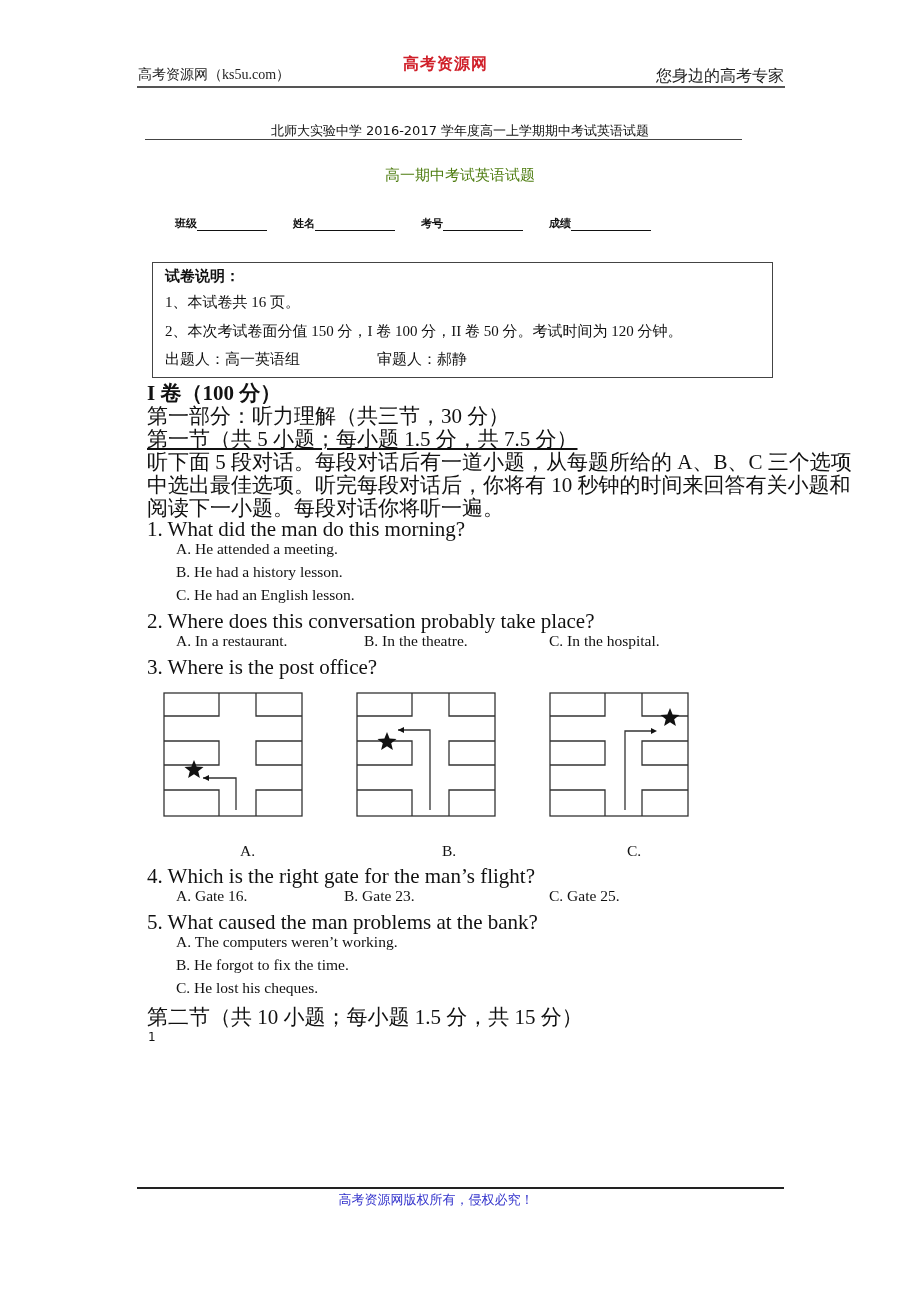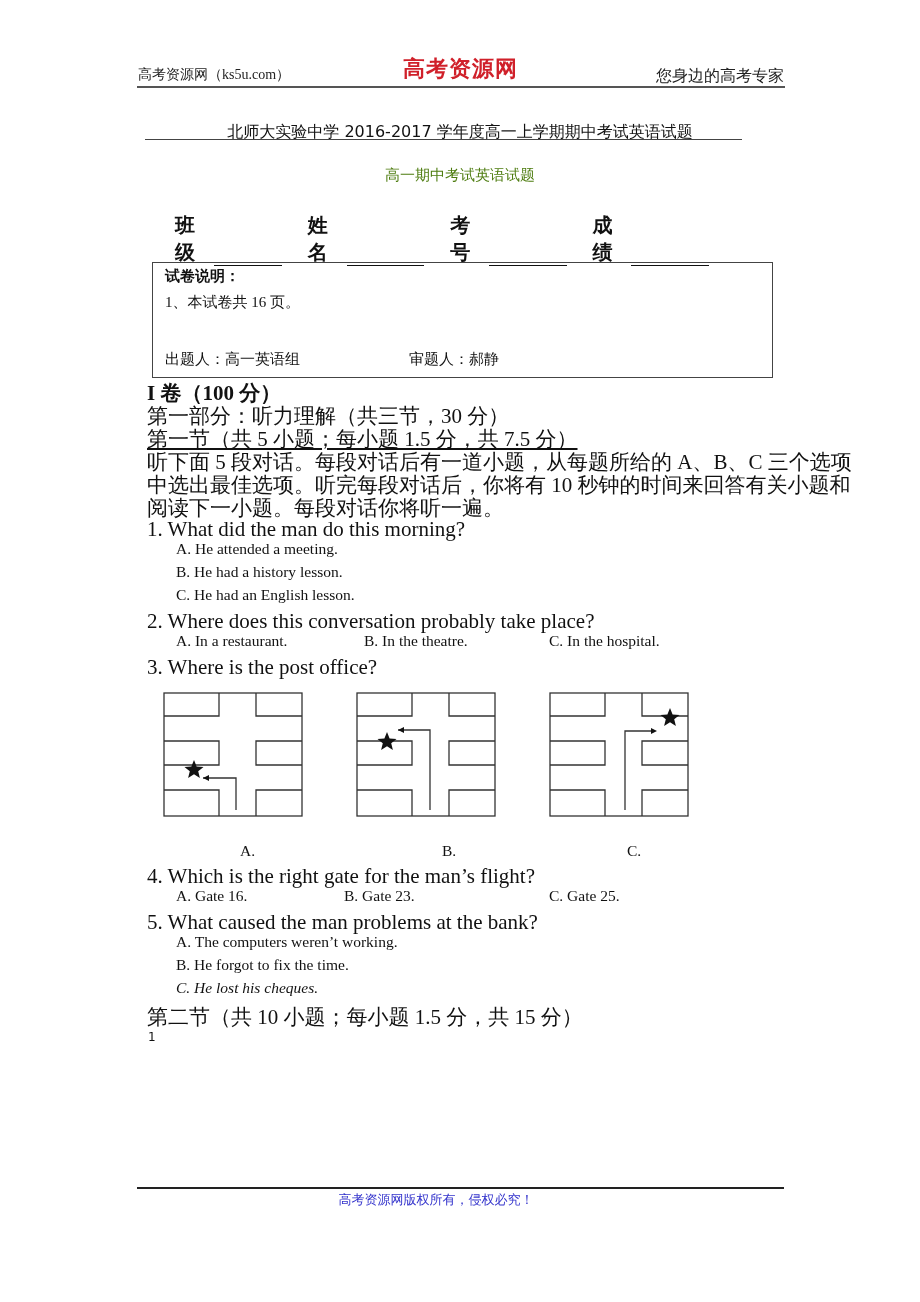--- a/index.html
+++ b/index.html
@@ -2,27 +2,27 @@
 <html><head>
   <meta charset="utf-8">
   <style>
     html, body { margin: 0; padding: 0; }
     body {
       width: 920px; height: 1302px; background: #ffffff; position: relative;
       font-family: "Liberation Serif", "DejaVu Serif", serif; color: #111; overflow: hidden;
     }
     .abs { position: absolute; }
     .hdr-left { left: 138px; top: 66px; font-size: 14px; color: #222; }
-    .hdr-logo { left: 403px; top: 54px; font-size: 22px; color: #d0202a; font-weight: bold; letter-spacing: 1px; font-family: "DejaVu Serif", serif; }
+    .hdr-logo { left: 403px; top: 54px; font-size: 16px; color: #d0202a; font-weight: bold; letter-spacing: 1px; font-family: "DejaVu Serif", serif; }
     .hdr-right { right: 136px; top: 66px; font-size: 16px; color: #222; }
     .hdr-rule { left: 137px; top: 86px; width: 648px; height: 2px; background: #555; }
-    .school-title { left: 0; width: 920px; top: 122px; text-align: center; font-size: 16px; font-family: "DejaVu Sans", sans-serif; color: #111; }
+    .school-title { left: 0; width: 920px; top: 122px; text-align: center; font-size: 13px; font-family: "DejaVu Sans", sans-serif; color: #111; }
     .school-rule { left: 145px; top: 139px; width: 597px; height: 1px; background: #444; }
     .exam-title { left: 0; width: 920px; top: 166px; text-align: center; font-size: 15px; color: #4d7c0f; }
-    .info-row { top: 212px; left: 175px; width: 560px; font-size: 20px; font-weight: bold; display: flex; }
+    .info-row { top: 212px; left: 175px; width: 560px; font-size: 11px; font-weight: bold; display: flex; }
     .info-field { display: flex; align-items: flex-end; margin-right: 26px; }
     .info-field .blank { display: inline-block; border-bottom: 1.5px solid #111; height: 18px; }
     .note-box { left: 152px; top: 262px; width: 619px; height: 114px; border: 1.5px solid #444; }
     .note-line { position: absolute; left: 12px; font-size: 15px; white-space: nowrap; }
     .body-line { position: absolute; left: 147px; font-size: 21px; white-space: nowrap; }
     .opt { position: absolute; font-size: 15.5px; white-space: nowrap; }
     .map { position: absolute; width: 140px; height: 125px; }
     .map-label { position: absolute; font-size: 15.5px; }
     .page-num { left: 148px; top: 1030px; font-size: 12px; font-family: "DejaVu Sans", sans-serif; }
     .ftr-rule { left: 137px; top: 1187px; width: 647px; height: 1.5px; background: #222; }
@@ -56,22 +56,23 @@
   </div>
   <div class="info-field">
     <span>成绩</span>
     <span class="blank" style="width:80px"></span>
   </div>
 </div>
 
 <div class="abs note-box">
   <div class="note-line" style="top:4px;font-weight:bold;">试卷说明：</div>
   <div class="note-line" style="top:30px;">1、本试卷共 16 页。</div>
+  <div class="note-line" style="top:59px;">2、本次考试卷面分值 150 分，I 卷 100 分，II 卷 50 分。考试时间为 120 分钟。</div>
   <div class="note-line" style="top:87px;">出题人：高一英语组</div>
-  <div class="note-line" style="top:87px;left:224px;margin-left:32px;">审题人：郝静</div>
+  <div class="note-line" style="top:87px;left:224px;">审题人：郝静</div>
 </div>
 
 <div class="body-line" style="top:379px;font-weight:bold;">I 卷（100 分）</div>
 <div class="body-line" style="top:402px;">第一部分：听力理解（共三节，30 分）</div>
 <div class="body-line" style="top:425px;text-decoration:underline;">第一节（共 5 小题；每小题 1.5 分，共 7.5 分）</div>
 <div class="body-line" style="top:448px;">听下面 5 段对话。每段对话后有一道小题，从每题所给的 A、B、C 三个选项</div>
 <div class="body-line" style="top:471px;">中选出最佳选项。听完每段对话后，你将有 10 秒钟的时间来回答有关小题和</div>
 <div class="body-line" style="top:494px;">阅读下一小题。每段对话你将听一遍。</div>
 
 <div class="body-line" style="top:517px;">1. What did the man do this morning?</div>
@@ -135,21 +136,21 @@
 <div class="map-label" style="left:627px;top:842px;">C.</div>
 
 <div class="body-line" style="top:864px;">4. Which is the right gate for the man’s flight?</div>
 <div class="opt" style="top:887px;left:176px;">A. Gate 16.</div>
 <div class="opt" style="top:887px;left:344px;">B. Gate 23.</div>
 <div class="opt" style="top:887px;left:549px;">C. Gate 25.</div>
 
 <div class="body-line" style="top:910px;">5. What caused the man problems at the bank?</div>
 <div class="opt" style="top:933px;left:176px;">A. The computers weren’t working.</div>
 <div class="opt" style="top:956px;left:176px;">B. He forgot to fix the time.</div>
-<div class="opt" style="top:979px;left:176px;font-style:italic;">C. He lost his cheques.</div>
+<div class="opt" style="top:979px;left:176px;">C. He lost his cheques.</div>
 
 <div class="body-line" style="top:1003px;">第二节（共 10 小题；每小题 1.5 分，共 15 分）</div>
 <div class="abs stray" style="left:543px;top:1006px;">,</div>
 
 <div class="abs page-num">1</div>
 
 <div class="abs ftr-rule"></div>
 <div class="abs ftr-text">高考资源网版权所有，侵权必究！</div>
 
 </body></html>

